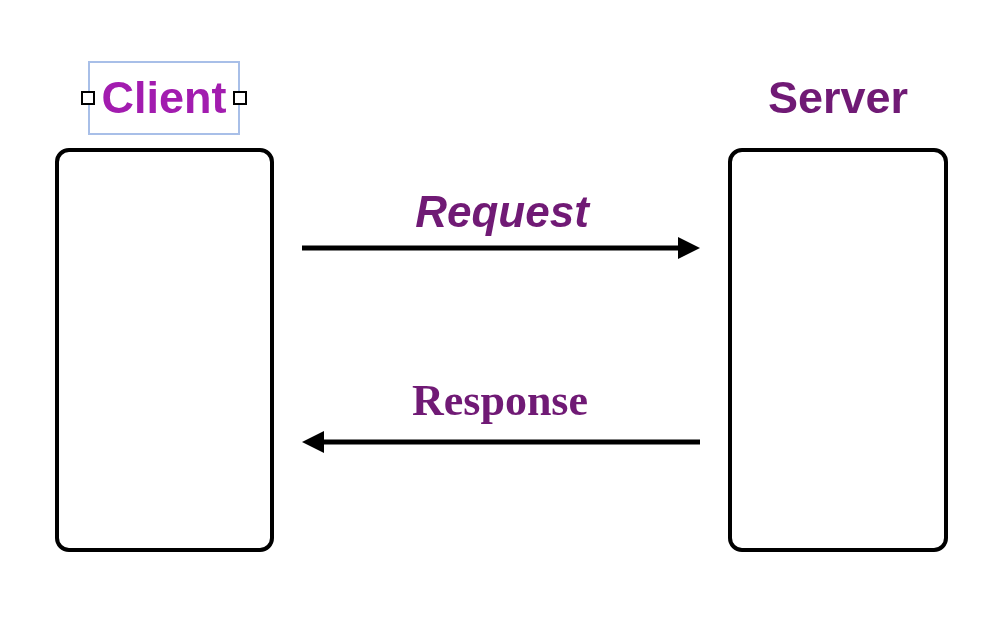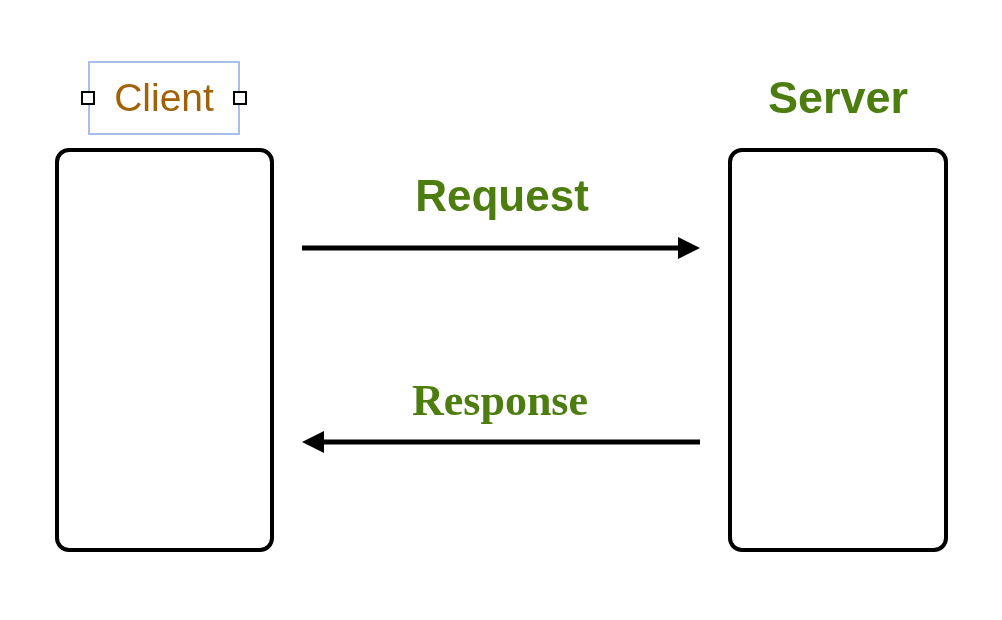--- a/index.html
+++ b/index.html
@@ -19,48 +19,48 @@
     border: 4px solid #000000;
     border-radius: 14px;
     background: #ffffff;
   }
   .client-box { left: 55px; top: 148px; width: 219px; height: 404px; }
   .server-box { left: 728px; top: 148px; width: 220px; height: 404px; }
 
   
   .label {
     position: absolute;
-    color: #4d7c0f;
+    color: #701a75;
     font-weight: bold;
     text-align: center;
     white-space: nowrap;
   }
   .node-title { font-size: 45px; }
   .edge-title { font-size: 44px; }
 
   .server-label   { left: 728px; top: 61px;  width: 220px; height: 74px; line-height: 74px; }
-  .request-label  { left: 300px; top: 168px; width: 404px; height: 56px; line-height: 56px; }
+  .request-label  { left: 300px; top: 184px; width: 404px; height: 56px; line-height: 56px; font-style: italic; }
   .response-label { left: 298px; top: 373px; width: 404px; height: 56px; line-height: 56px; font-family: Liberation Serif, serif; }
 
   
   .selection-box {
     position: absolute;
     left: 88px; top: 61px;
     width: 152px; height: 74px;
     border: 2px solid #a8bfe8;
     background: transparent;
   }
   .selection-box .node-label {
     width: 100%;
     height: 100%;
     line-height: 70px;
     text-align: center;
-    font-size: 39px;
-    font-weight: normal;
-    color: #a16207;
+    font-size: 45px;
+    font-weight: bold;
+    color: #a21caf;
     white-space: nowrap;
   }
   .handle {
     position: absolute;
     width: 14px; height: 14px;
     background: #ffffff;
     border: 2px solid #000000;
   }
   .handle-left  { left: -9px;  top: 28px; }
   .handle-right { right: -9px; top: 28px; }

